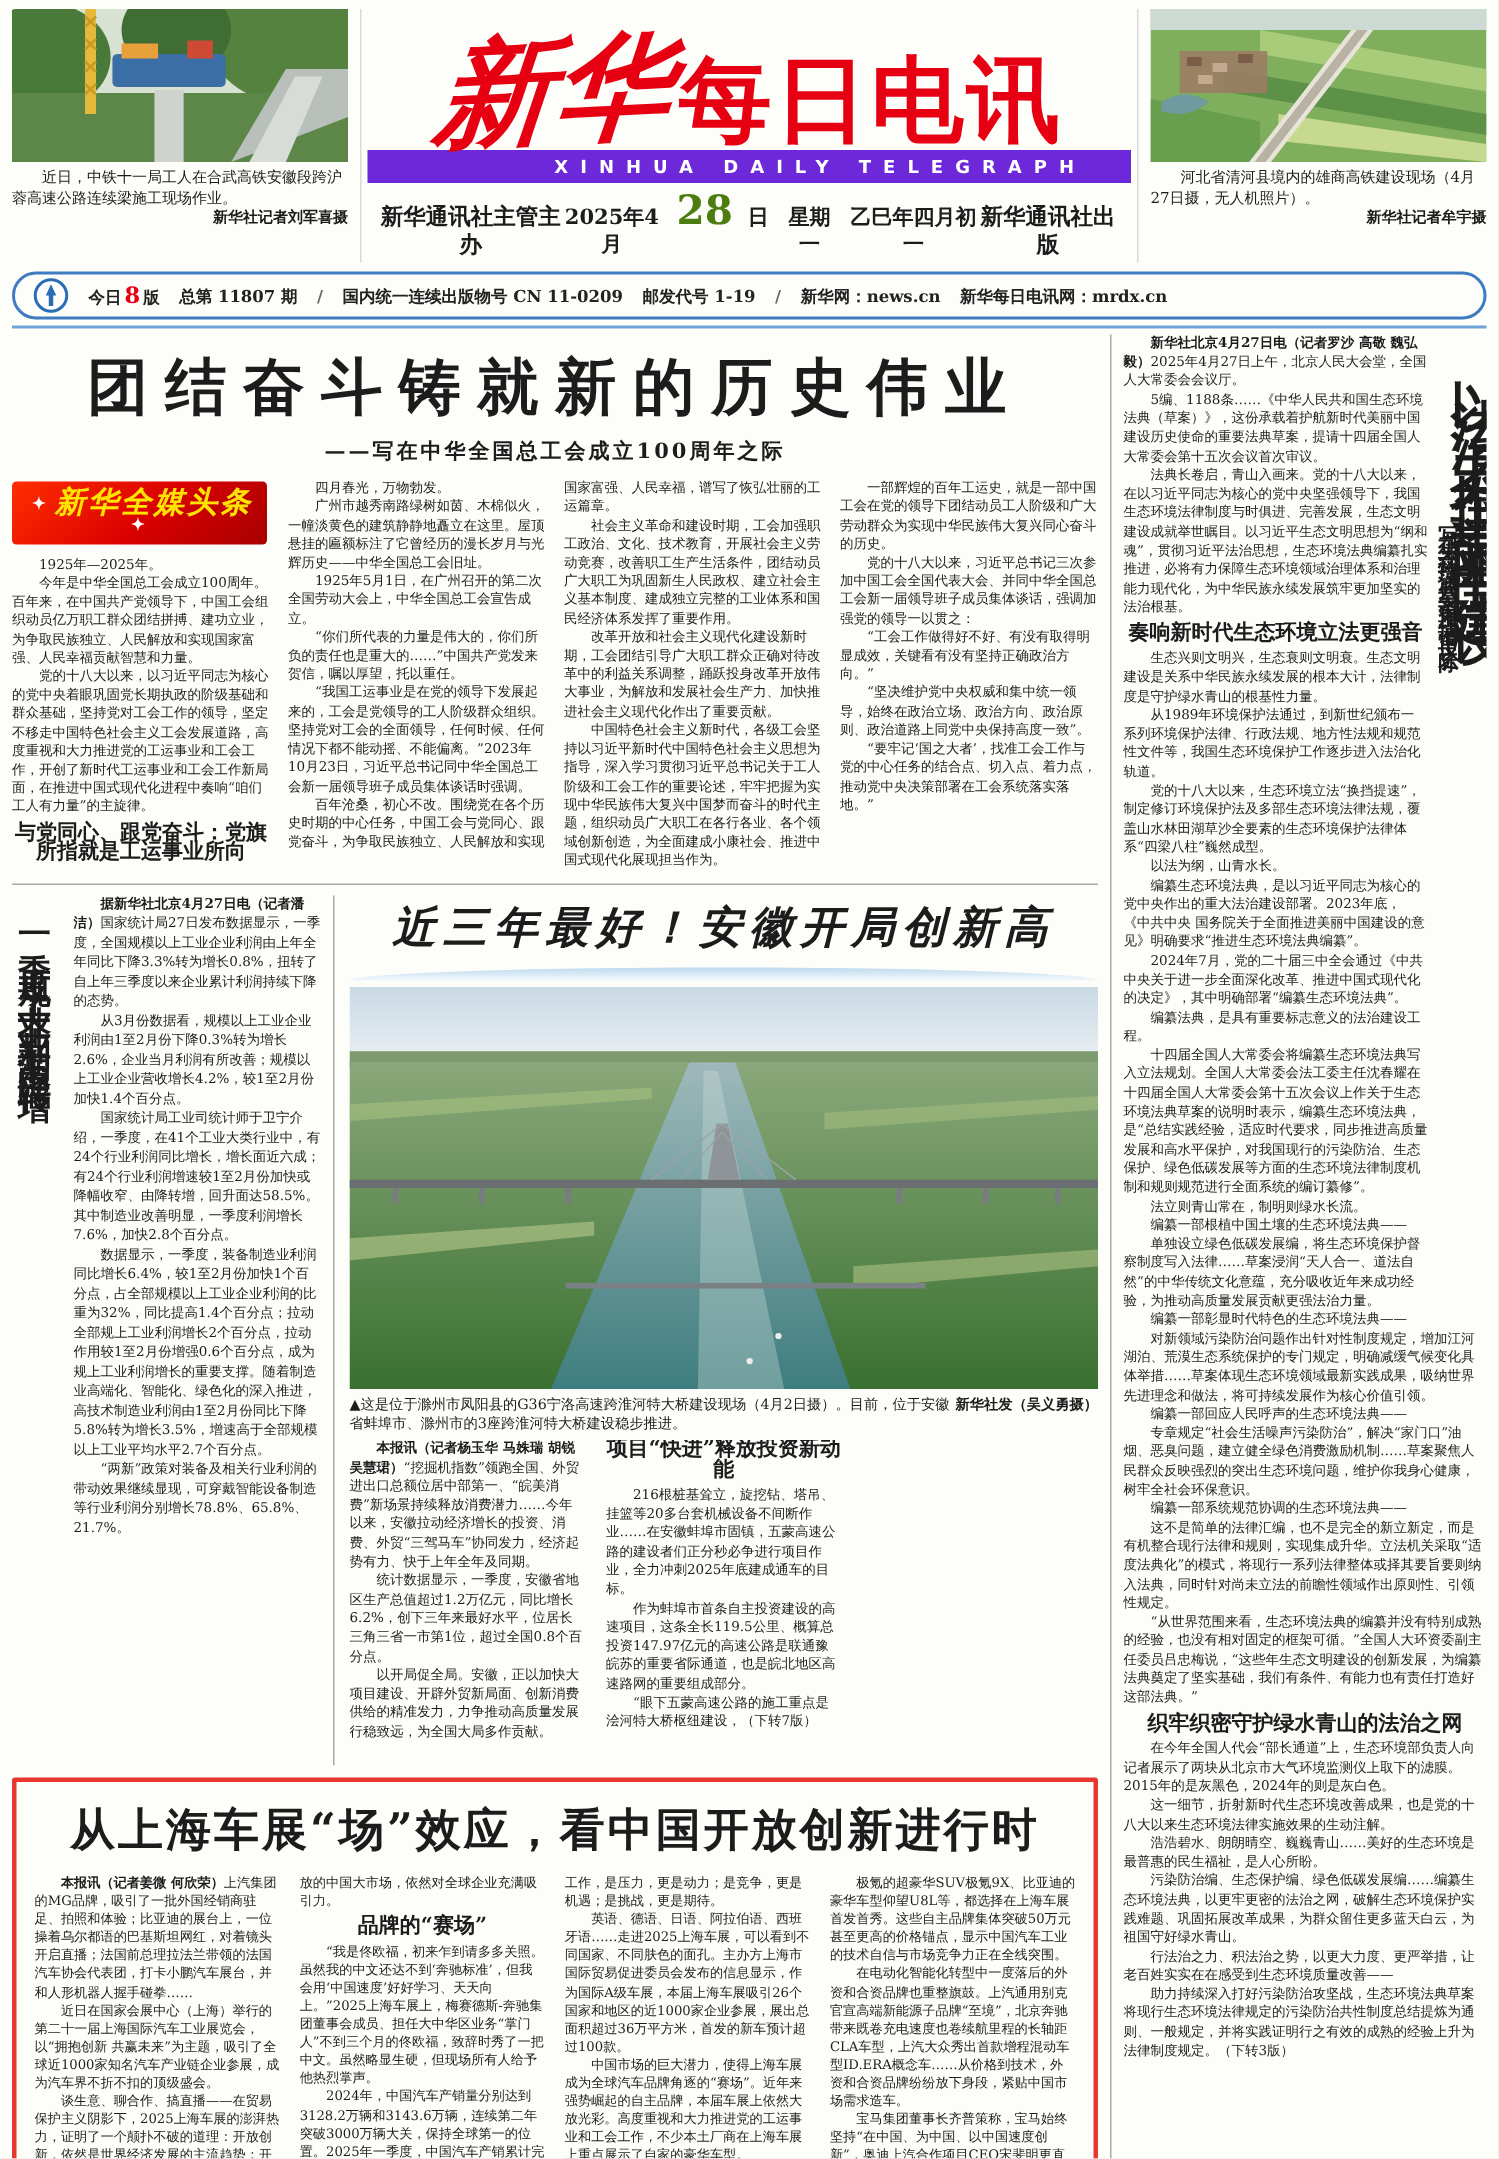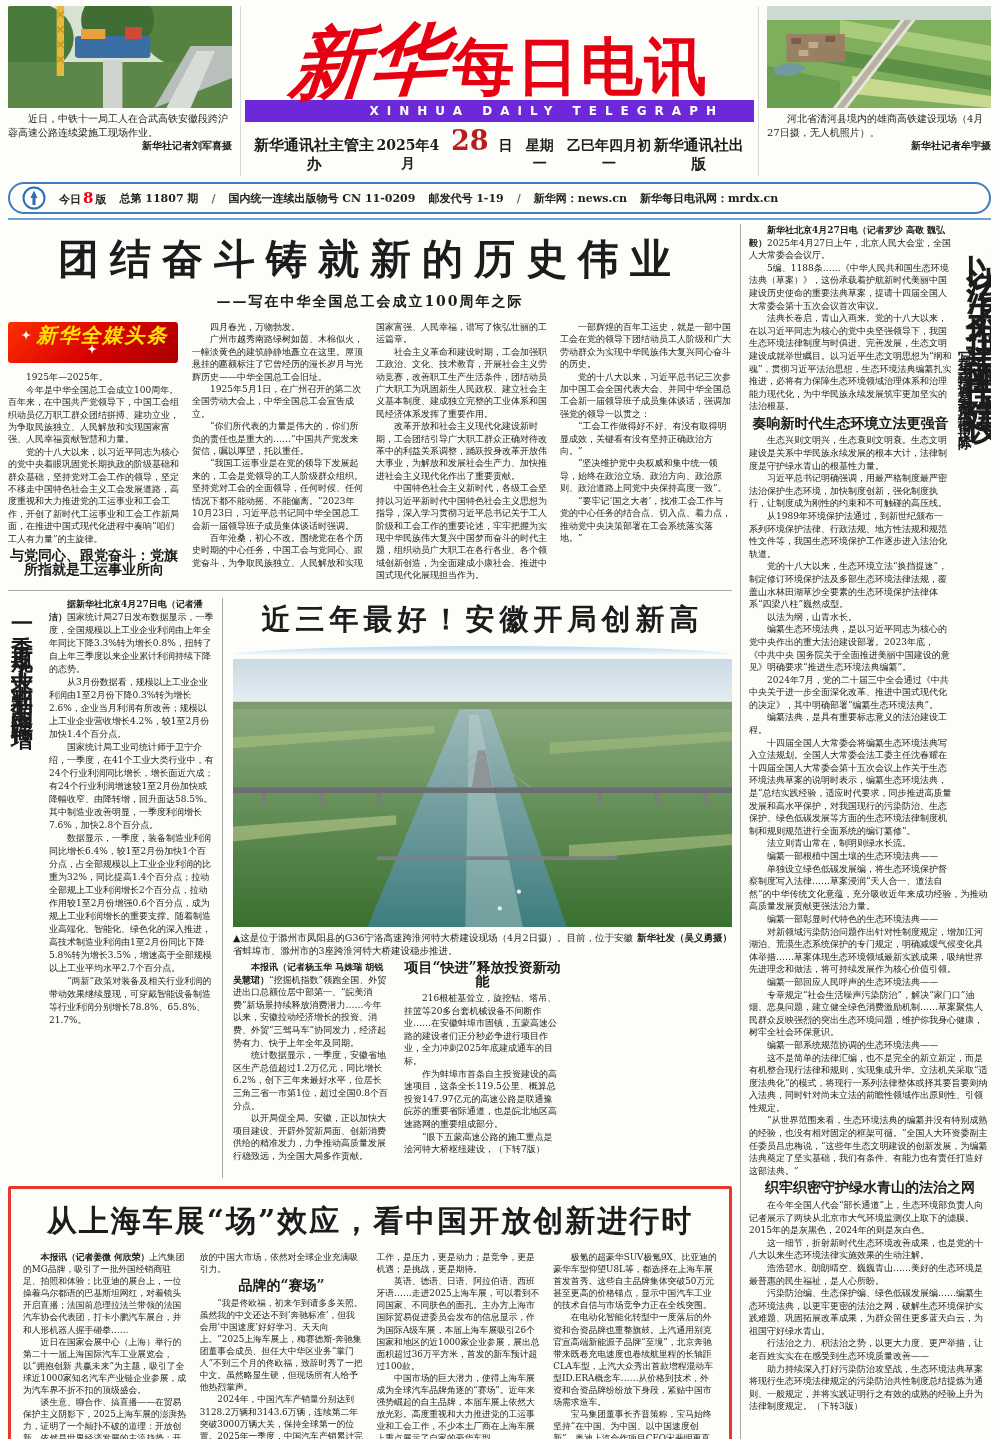--- a/index.html
+++ b/index.html
@@ -12,21 +12,21 @@
   .hphoto figcaption{font-size:10px;line-height:13.5px;margin-top:4px;text-indent:2em;}
   .hphoto .credit{display:block;text-align:right;font-weight:900;text-indent:0;}
   .masthead{flex:1;text-align:center;padding:0 4px;border-left:1px solid #d9d9d9;border-right:1px solid #d9d9d9;}
   .title-row{color:#e60012;display:flex;justify-content:center;align-items:flex-end;gap:6px;height:92px;}
   .t-cursive{font-size:78px;font-weight:900;font-style:italic;line-height:.95;transform:skewX(-8deg) rotate(-3deg);}
   .t-block{font-size:62px;font-weight:900;line-height:1;letter-spacing:2px;}
   .enbar{background:#6d28d9;color:#fff;font-size:12px;font-weight:700;letter-spacing:8px;text-align:right;
          padding:4px 30px 4px 8px;margin-top:2px;font-family:"DejaVu Sans","Liberation Sans",sans-serif;}
   .publine{display:flex;justify-content:space-between;align-items:baseline;font-size:15px;font-weight:700;padding:5px 8px 2px;}
   .dateg{display:flex;align-items:baseline;gap:9px;font-size:14px;}
-  .bigday{color:#b91c1c;font-size:27px;font-weight:900;line-height:1;margin:0 1px;}
+  .bigday{color:#4d7c0f;font-size:27px;font-weight:900;line-height:1;margin:0 1px;}
   
   .infobar{margin:6px 8px 4px;border:2px solid #3f7cc0;border-radius:16px;height:28px;display:flex;align-items:center;
            gap:13px;padding:0 12px;font-size:11px;font-weight:600;color:#222;}
   .infobar .red{color:#e60012;font-size:15px;font-weight:900;margin:0 2px;}
   .sep{color:#666;}
   .emblem{width:24px;height:24px;flex:none;display:inline-block;}
   .blue-rule{border-top:2px solid #6fa3d8;margin:0 8px;}
   
   .main{display:flex;padding:4px 8px 0;}
   .lc{width:724px;flex:none;padding-right:8px;}
@@ -43,21 +43,21 @@
   .para{margin:0;text-indent:2em;}
   .para b{font-weight:900;}
   .k-h{font-weight:900;text-indent:0;text-align:center;font-size:14px;line-height:13.5px;margin:4px 0;}
   
   .row2{display:flex;height:580px;overflow:hidden;border-top:1px solid #a9a9a9;margin-top:7px;padding-top:7px;}
   .industrial{width:206px;flex:none;border-right:1px solid #a9a9a9;padding-right:8px;display:flex;gap:9px;overflow:hidden;}
   .v-head{writing-mode:vertical-rl;text-orientation:upright;font-size:22px;font-weight:900;letter-spacing:7px;
           margin:14px 2px 0 0;flex:none;}
   .ind-body{flex:1;font-size:9px;line-height:13px;overflow:hidden;}
   .anhui{flex:1;padding-left:10px;display:flex;flex-direction:column;overflow:hidden;}
-  .anhui h2{text-align:center;font-size:29px;letter-spacing:5px;font-weight:900;margin:2px 0 6px;}
+  .anhui h2{text-align:center;font-size:29px;letter-spacing:5px;font-weight:900;margin:2px 0 6px;font-style:italic;}
   .bluestrip{height:9px;background:linear-gradient(to bottom,#bdd9ee,#f6fafd);border-radius:50%/100% 100% 0 0;margin-bottom:4px;}
   .bridge-photo svg{display:block;width:100%;height:268px;}
   .pcaption{font-size:9.5px;line-height:13px;margin-top:4px;}
   .pcaption .credit{float:right;font-weight:900;}
   .a-cols{columns:3;column-gap:14px;column-fill:auto;flex:1;overflow:hidden;margin-top:4px;font-size:9px;line-height:12.6px;}
   
   .redbox{border:3px solid #e8372c;border-radius:2px;margin-top:8px;height:288px;overflow:hidden;padding:2px 12px 0;}
   .redbox h2{text-align:center;font-size:30px;letter-spacing:2px;font-weight:900;margin:10px 0 9px;}
   .s-cols{columns:4;column-gap:13px;column-fill:auto;height:216px;overflow:hidden;font-size:8.8px;line-height:12.1px;}
   
@@ -283,21 +283,20 @@
         <div class="eco-sub">写在生态环境法典草案首次提请审议之际</div>
         <div class="eco-headline">以法治之力推进美丽中国建设</div>
       </div>
       <div>
 
       <div class="para"><b>新华社北京4月27日电（记者罗沙 高敬 魏弘毅）</b>2025年4月27日上午，北京人民大会堂，全国人大常委会会议厅。</div>
           <div class="para">5编、1188条……《中华人民共和国生态环境法典（草案）》，这份承载着护航新时代美丽中国建设历史使命的重要法典草案，提请十四届全国人大常委会第十五次会议首次审议。</div>
           <div class="para">法典长卷启，青山入画来。党的十八大以来，在以习近平同志为核心的党中央坚强领导下，我国生态环境法律制度与时俱进、完善发展，生态文明建设成就举世瞩目。以习近平生态文明思想为“纲和魂”，贯彻习近平法治思想，生态环境法典编纂扎实推进，必将有力保障生态环境领域治理体系和治理能力现代化，为中华民族永续发展筑牢更加坚实的法治根基。</div>
           <div class="para k-h">奏响新时代生态环境立法更强音</div>
           <div class="para">生态兴则文明兴，生态衰则文明衰。生态文明建设是关系中华民族永续发展的根本大计，法律制度是守护绿水青山的根基性力量。</div>
-          <div class="para">习近平总书记明确强调，用最严格制度最严密法治保护生态环境，加快制度创新，强化制度执行，让制度成为刚性的约束和不可触碰的高压线。</div>
           <div class="para">从1989年环境保护法通过，到新世纪颁布一系列环境保护法律、行政法规、地方性法规和规范性文件等，我国生态环境保护工作逐步进入法治化轨道。</div>
           <div class="para">党的十八大以来，生态环境立法“换挡提速”，制定修订环境保护法及多部生态环境法律法规，覆盖山水林田湖草沙全要素的生态环境保护法律体系“四梁八柱”巍然成型。</div>
           <div class="para">以法为纲，山青水长。</div>
           <div class="para">编纂生态环境法典，是以习近平同志为核心的党中央作出的重大法治建设部署。2023年底，《中共中央 国务院关于全面推进美丽中国建设的意见》明确要求“推进生态环境法典编纂”。</div>
           <div class="para">2024年7月，党的二十届三中全会通过《中共中央关于进一步全面深化改革、推进中国式现代化的决定》，其中明确部署“编纂生态环境法典”。</div>
           <div class="para">编纂法典，是具有重要标志意义的法治建设工程。</div>
           <div class="para">十四届全国人大常委会将编纂生态环境法典写入立法规划。全国人大常委会法工委主任沈春耀在十四届全国人大常委会第十五次会议上作关于生态环境法典草案的说明时表示，编纂生态环境法典，是“总结实践经验，适应时代要求，同步推进高质量发展和高水平保护，对我国现行的污染防治、生态保护、绿色低碳发展等方面的生态环境法律制度机制和规则规范进行全面系统的编订纂修”。</div>
           <div class="para">法立则青山常在，制明则绿水长流。</div>
           <div class="para">编纂一部根植中国土壤的生态环境法典——</div>
           <div class="para">单独设立绿色低碳发展编，将生态环境保护督察制度写入法律……草案浸润“天人合一、道法自然”的中华传统文化意蕴，充分吸收近年来成功经验，为推动高质量发展贡献更强法治力量。</div>

